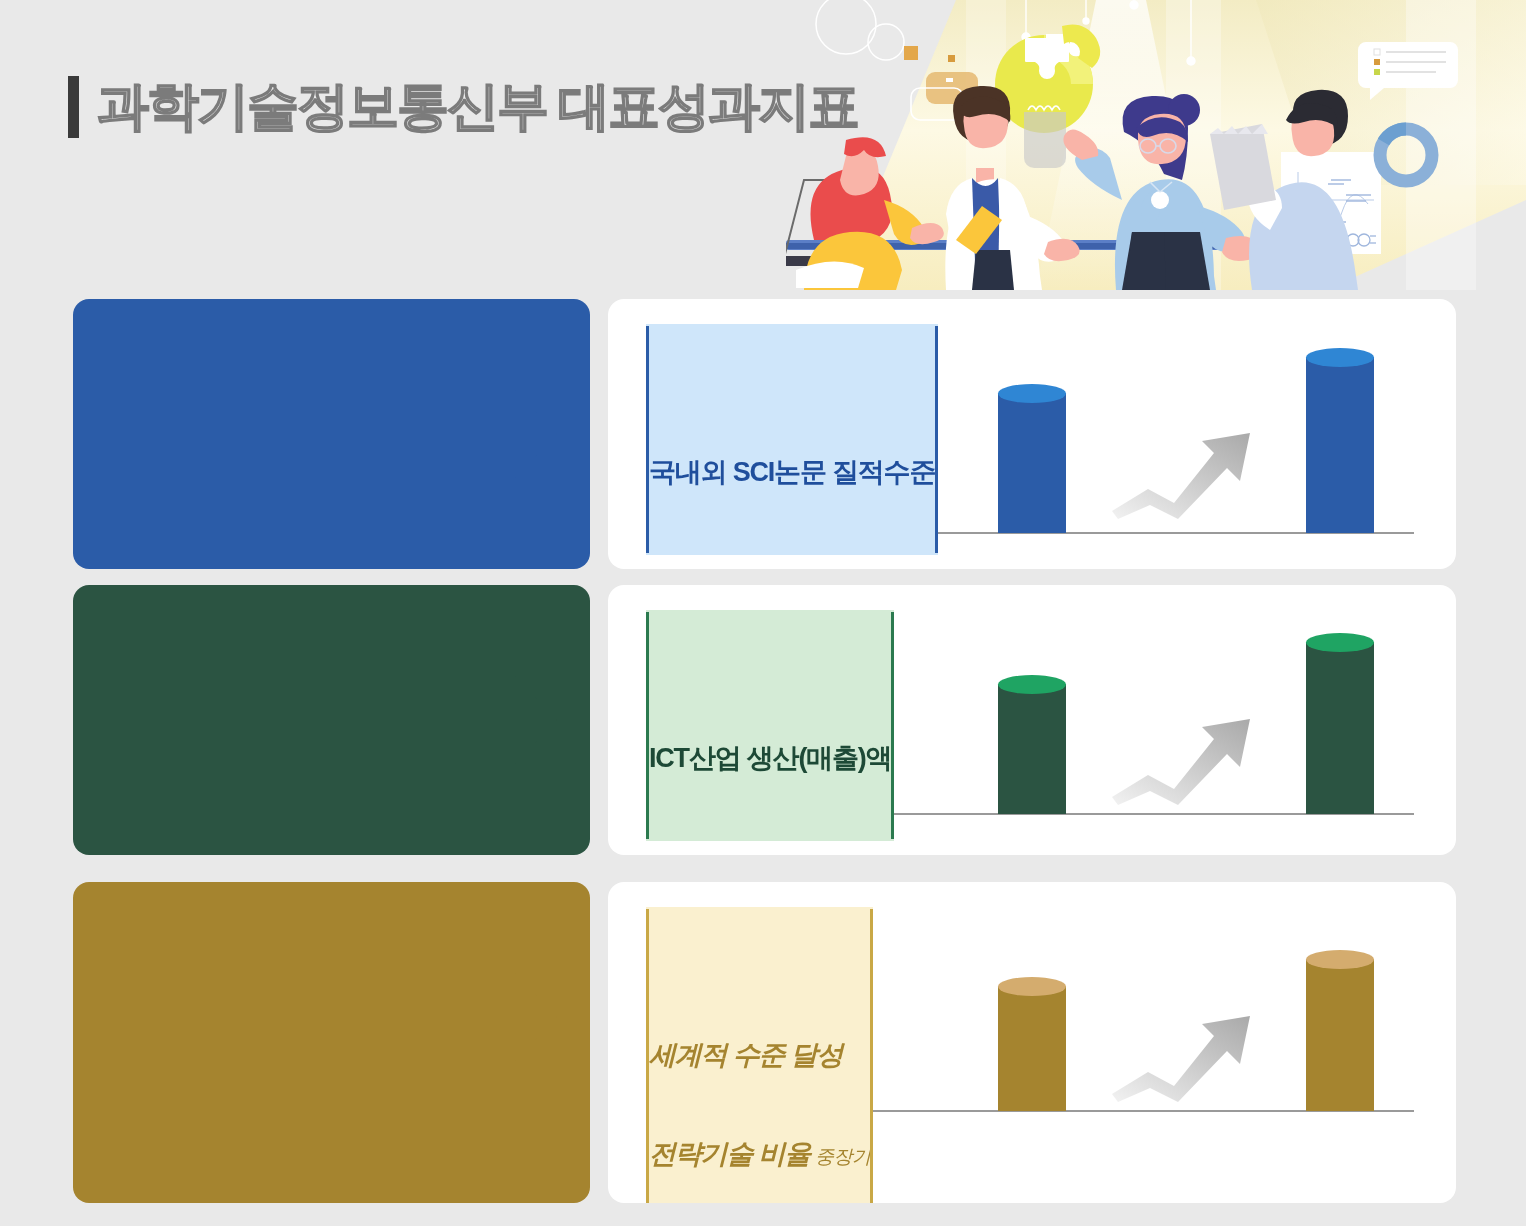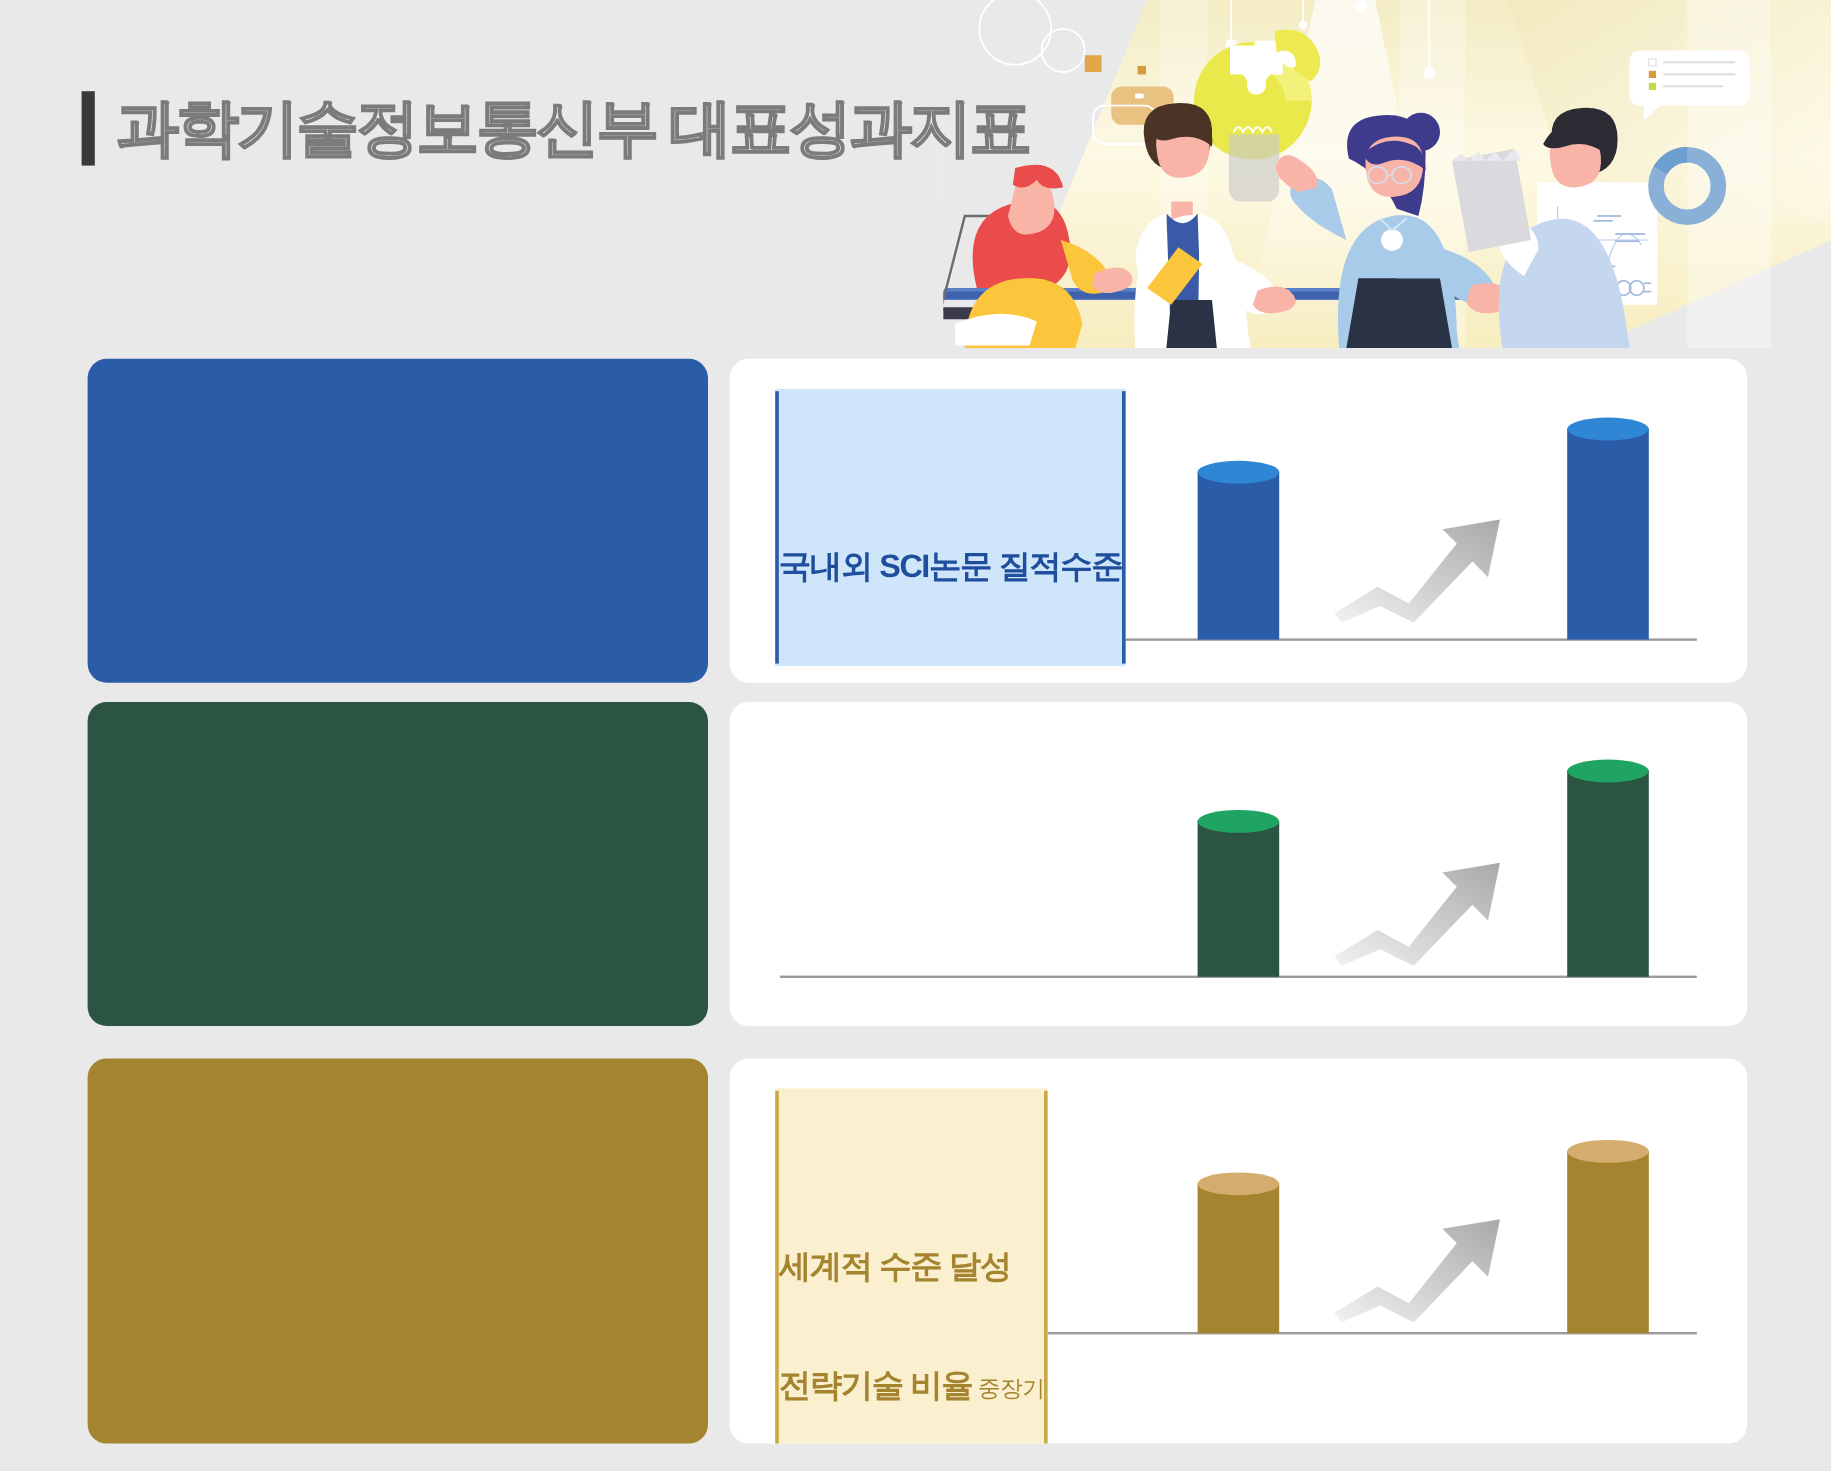--- a/index.html
+++ b/index.html
@@ -25,21 +25,21 @@
 
   
   .illus{position:absolute;right:0;top:0;width:740px;height:290px;overflow:hidden;z-index:2;}
   .illus svg{display:block;}
 
   
   .row{position:absolute;left:0;width:1526px;height:270px;}
   .row-1{top:299px;padding-left:27px;}
   .row-2{top:585px;}
   .row-3{top:882px;}
-  .row-3 .panel,.row-3 .card{height:321px;}
+  .row-3 .panel,.row-3 .card{height:321px;font-style:italic;}
 
   .panel{
     position:absolute;left:73px;top:0;width:517px;height:270px;
     border-radius:16px;z-index:3;
   }
   .panel-pointer{
     position:absolute;left:515px;top:50%;transform:translateY(-50%);
     width:0;height:0;border-top:44px solid transparent;border-bottom:44px solid transparent;
     border-left:42px solid currentColor;z-index:3;
   }
@@ -311,20 +311,25 @@
               <linearGradient id="ag2" x1="0" y1="1" x2="1" y2="0">
                 <stop offset="0%" stop-color="#f2f2f2"></stop>
                 <stop offset="100%" stop-color="#a9a9a9"></stop>
               </linearGradient>
             </defs>
             <path d="M4 84 L40 62 L66 76 L106 26 L94 14 L142 6 L132 54 L119 41 L70 92 L42 78 L10 92 Z" fill="url(#ag2)"></path>
           </svg>
         </div>
       </div>
 
+      <div class="card-label" style="color:#1d4936;background:#d4ebd6;">
+        <span class="lbl-edge left" style="background:#2b7a4f"></span>
+        <span class="lbl-edge right" style="background:#2b7a4f"></span>
+        <span class="lbl-line">ICT산업 생산(매출)액</span>
+      </div>
     </div>
   </div>
 
   <div class="row row-3">
     <div class="panel" style="background:#a5842f"></div>
     <div class="panel-pointer" style="color:#a5842f"></div>
 
     <div class="card">
       <div class="chart">
         <div class="baseline" style="left:42px;right:42px;width:764px;top:228px;"></div>

